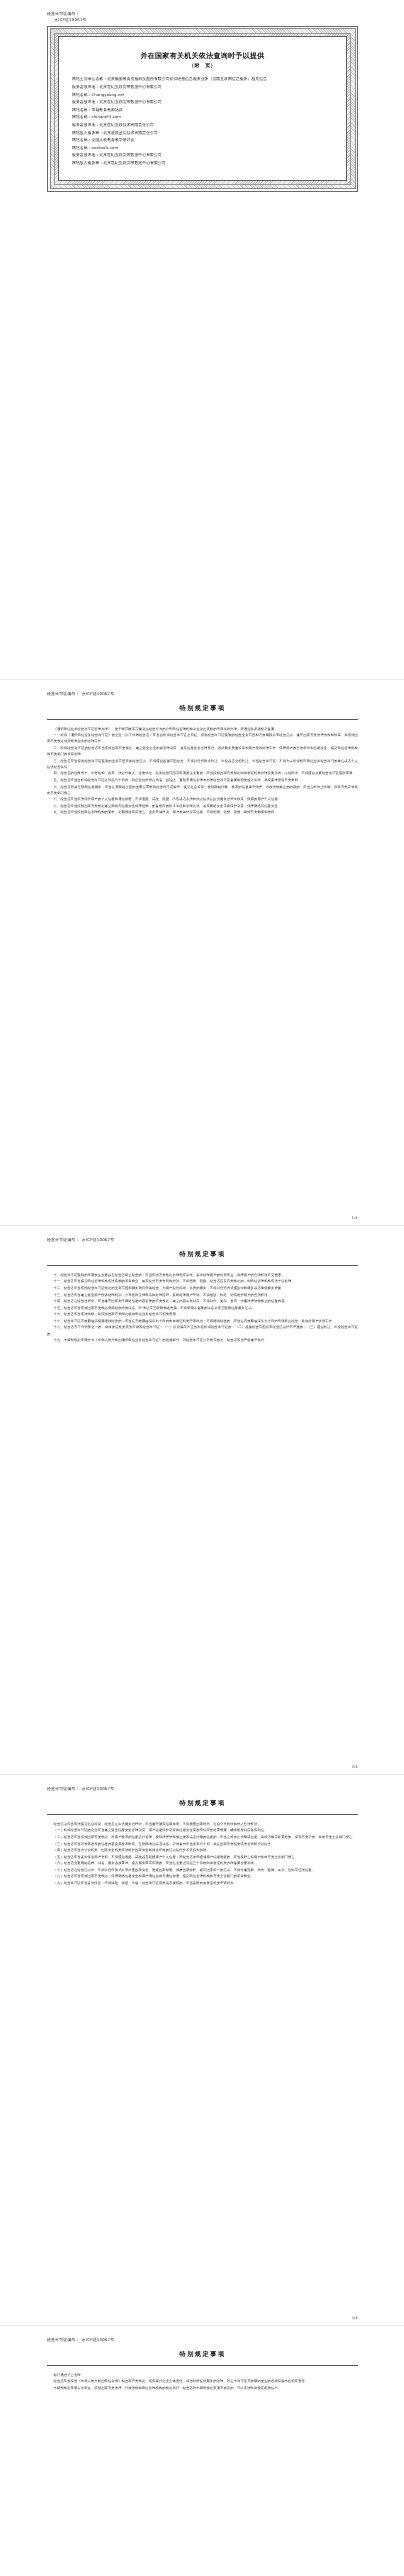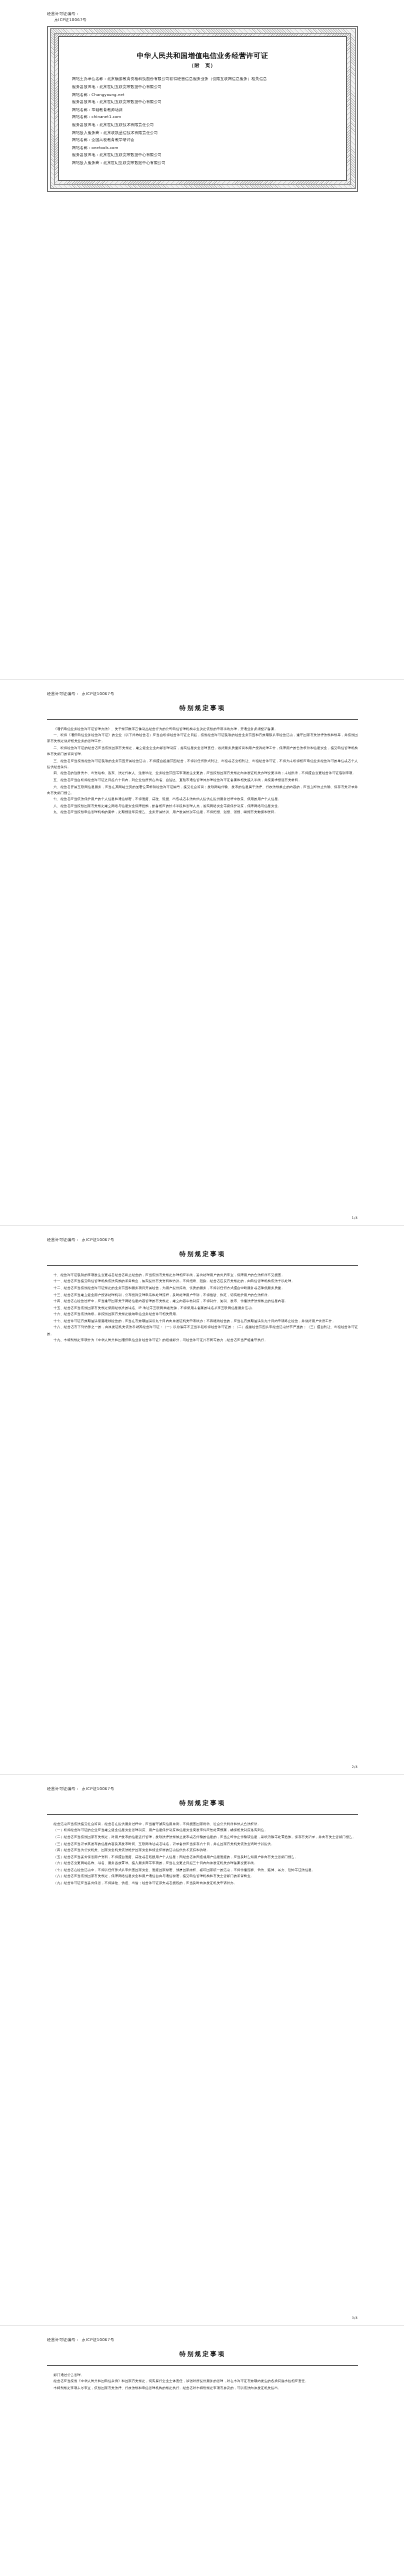--- a/index.html
+++ b/index.html
@@ -173,21 +173,21 @@
   <div class="page-inner">
     <div class="cert-head stacked">
       <span class="cert-head-label">经营许可证编号：</span>
       <span class="cert-head-value">京ICP证10067号</span>
     </div>
 
     <div class="frame-outer">
       <div class="frame-band">
         <div class="frame-band2">
           <div class="frame-inner">
-            <div class="doc-title">中华人民共和国增值电信业务经营许可证</div>
+            <div class="doc-title">并在国家有关机关依法查询时予以提供</div>
             <div class="doc-subtitle">（附　页）</div>
             <div class="kv-list" id="p1-entries">
                 <div class="kv-row">
                   <span class="kv-key">网站主办单位名称</span>
                   <span class="kv-sep">：</span>
                   <span class="kv-val">北京畅游教育资格科技股份有限公司获得经营信息服务业务（仅限互联网信息服务）相关信息</span>
                 </div>
                 <div class="kv-row">
                   <span class="kv-key">服务器放置地</span>
                   <span class="kv-sep">：</span>

